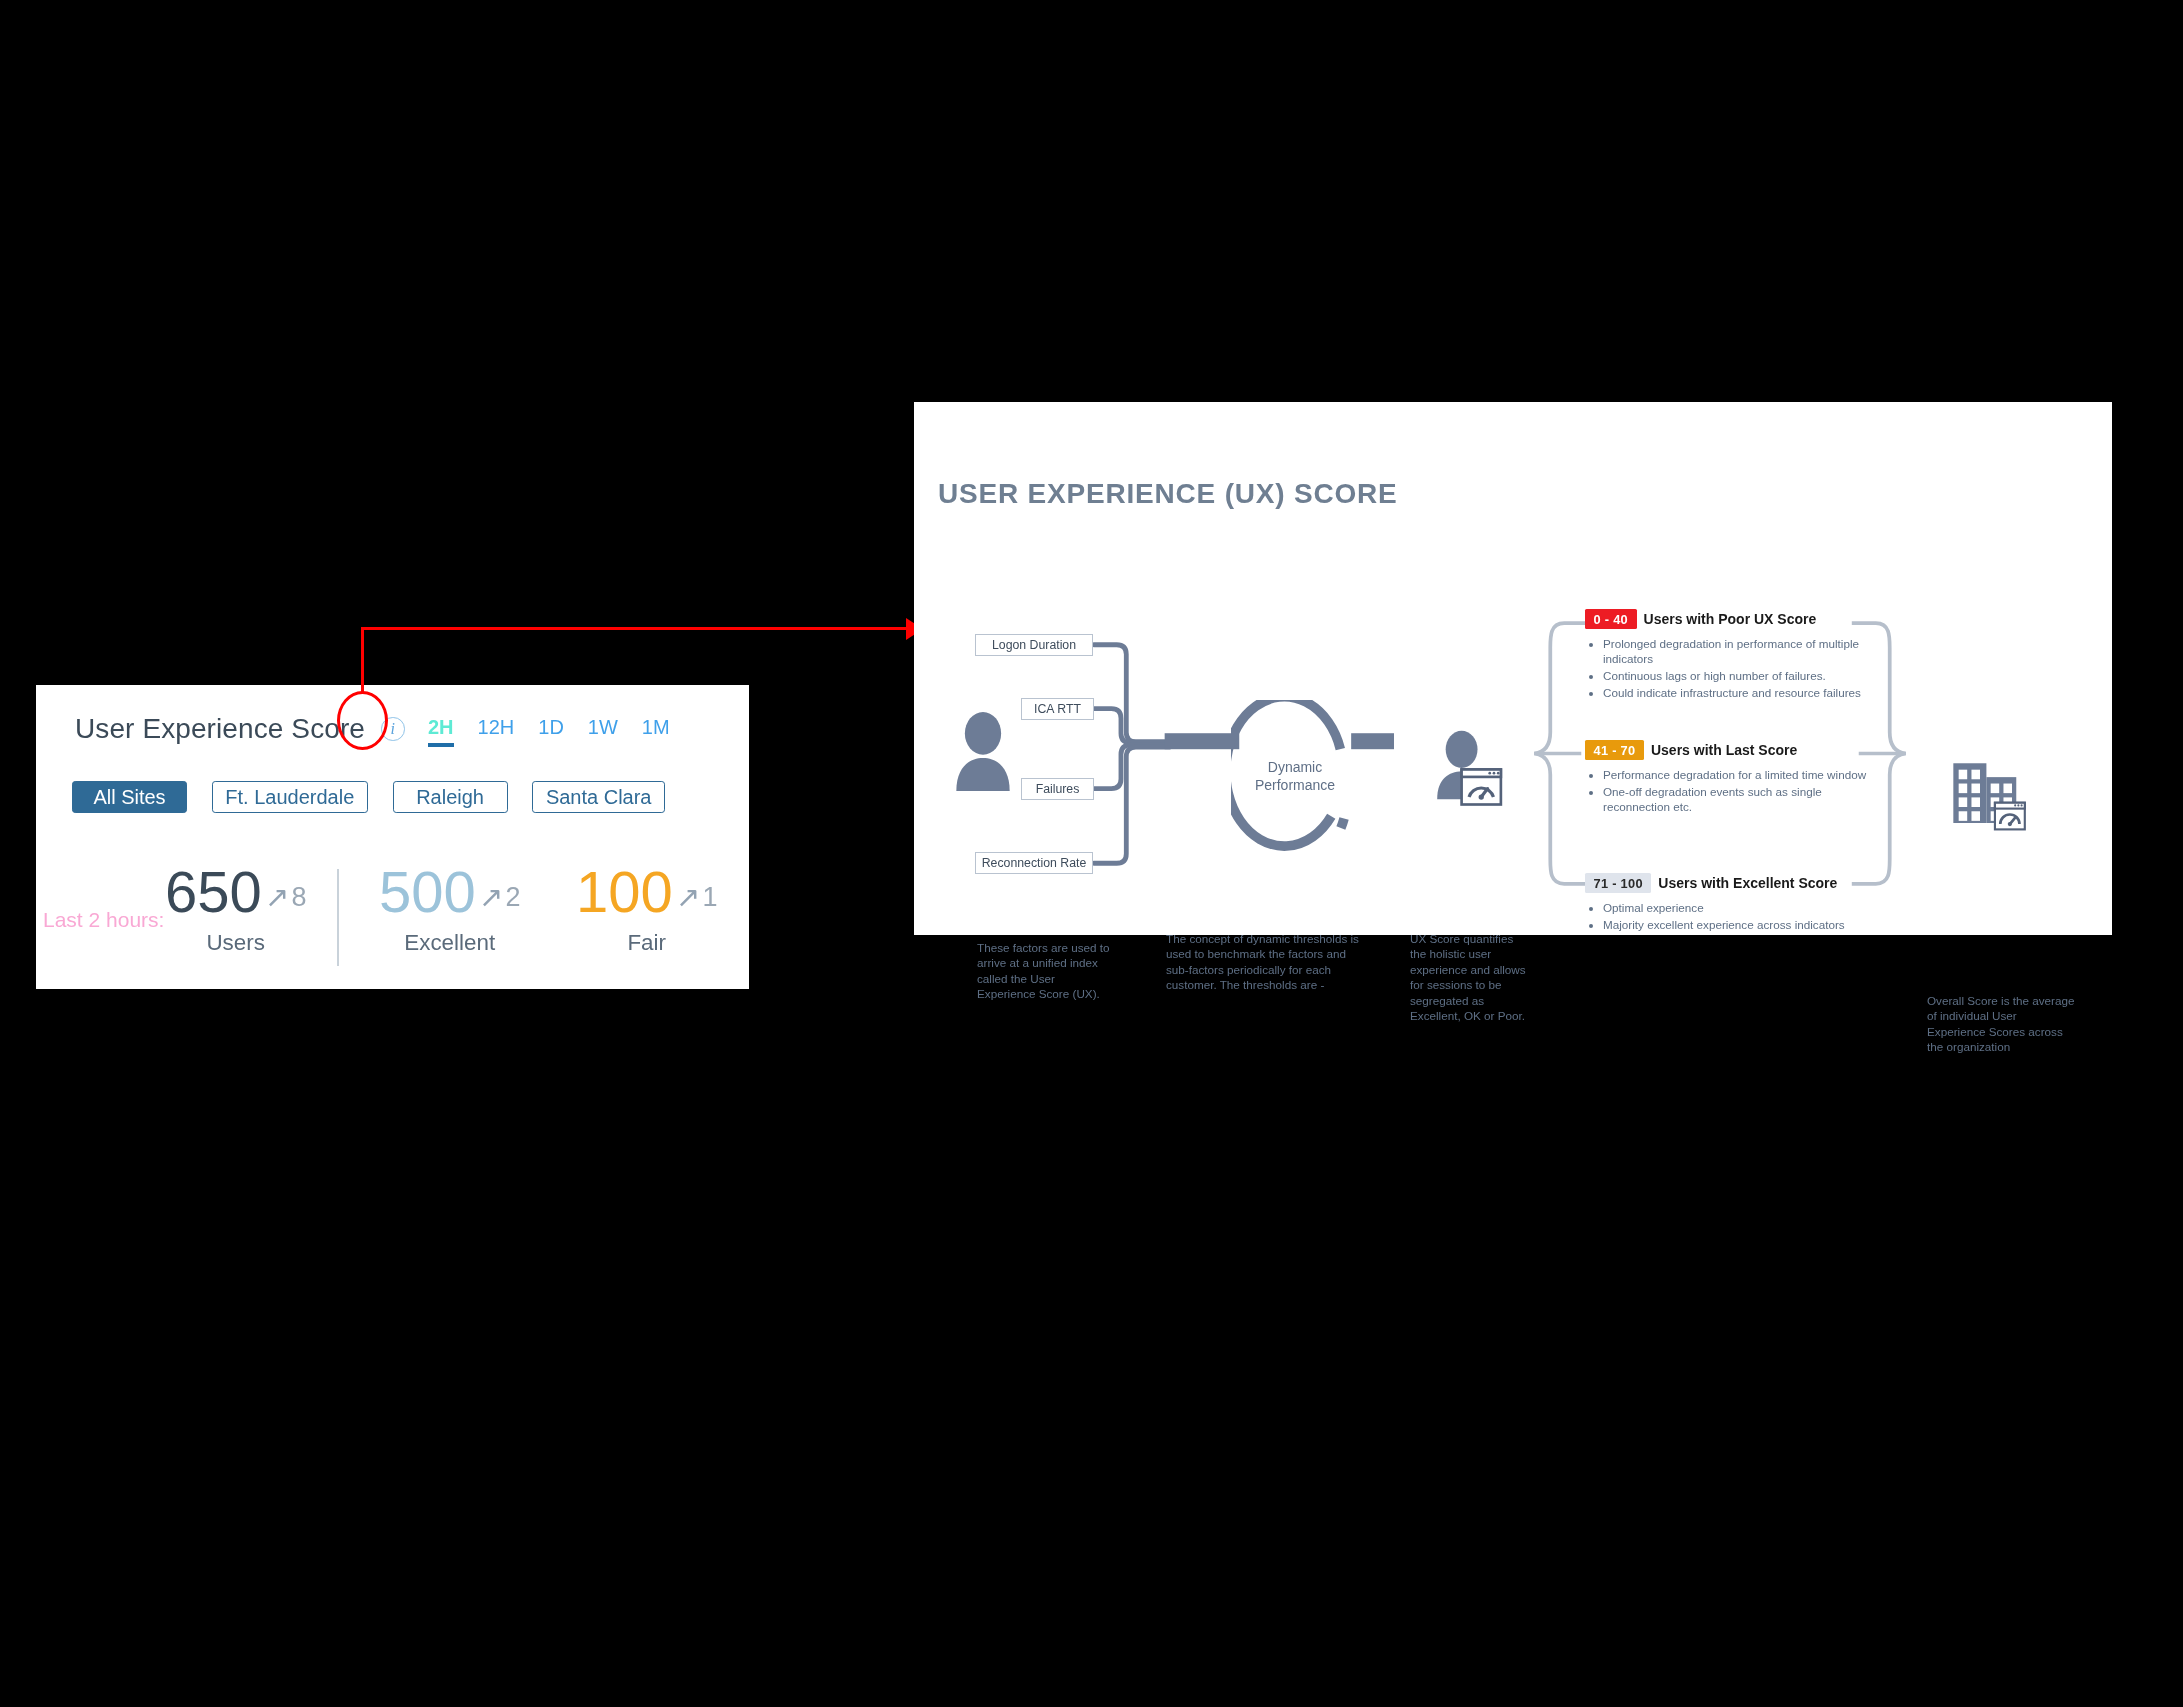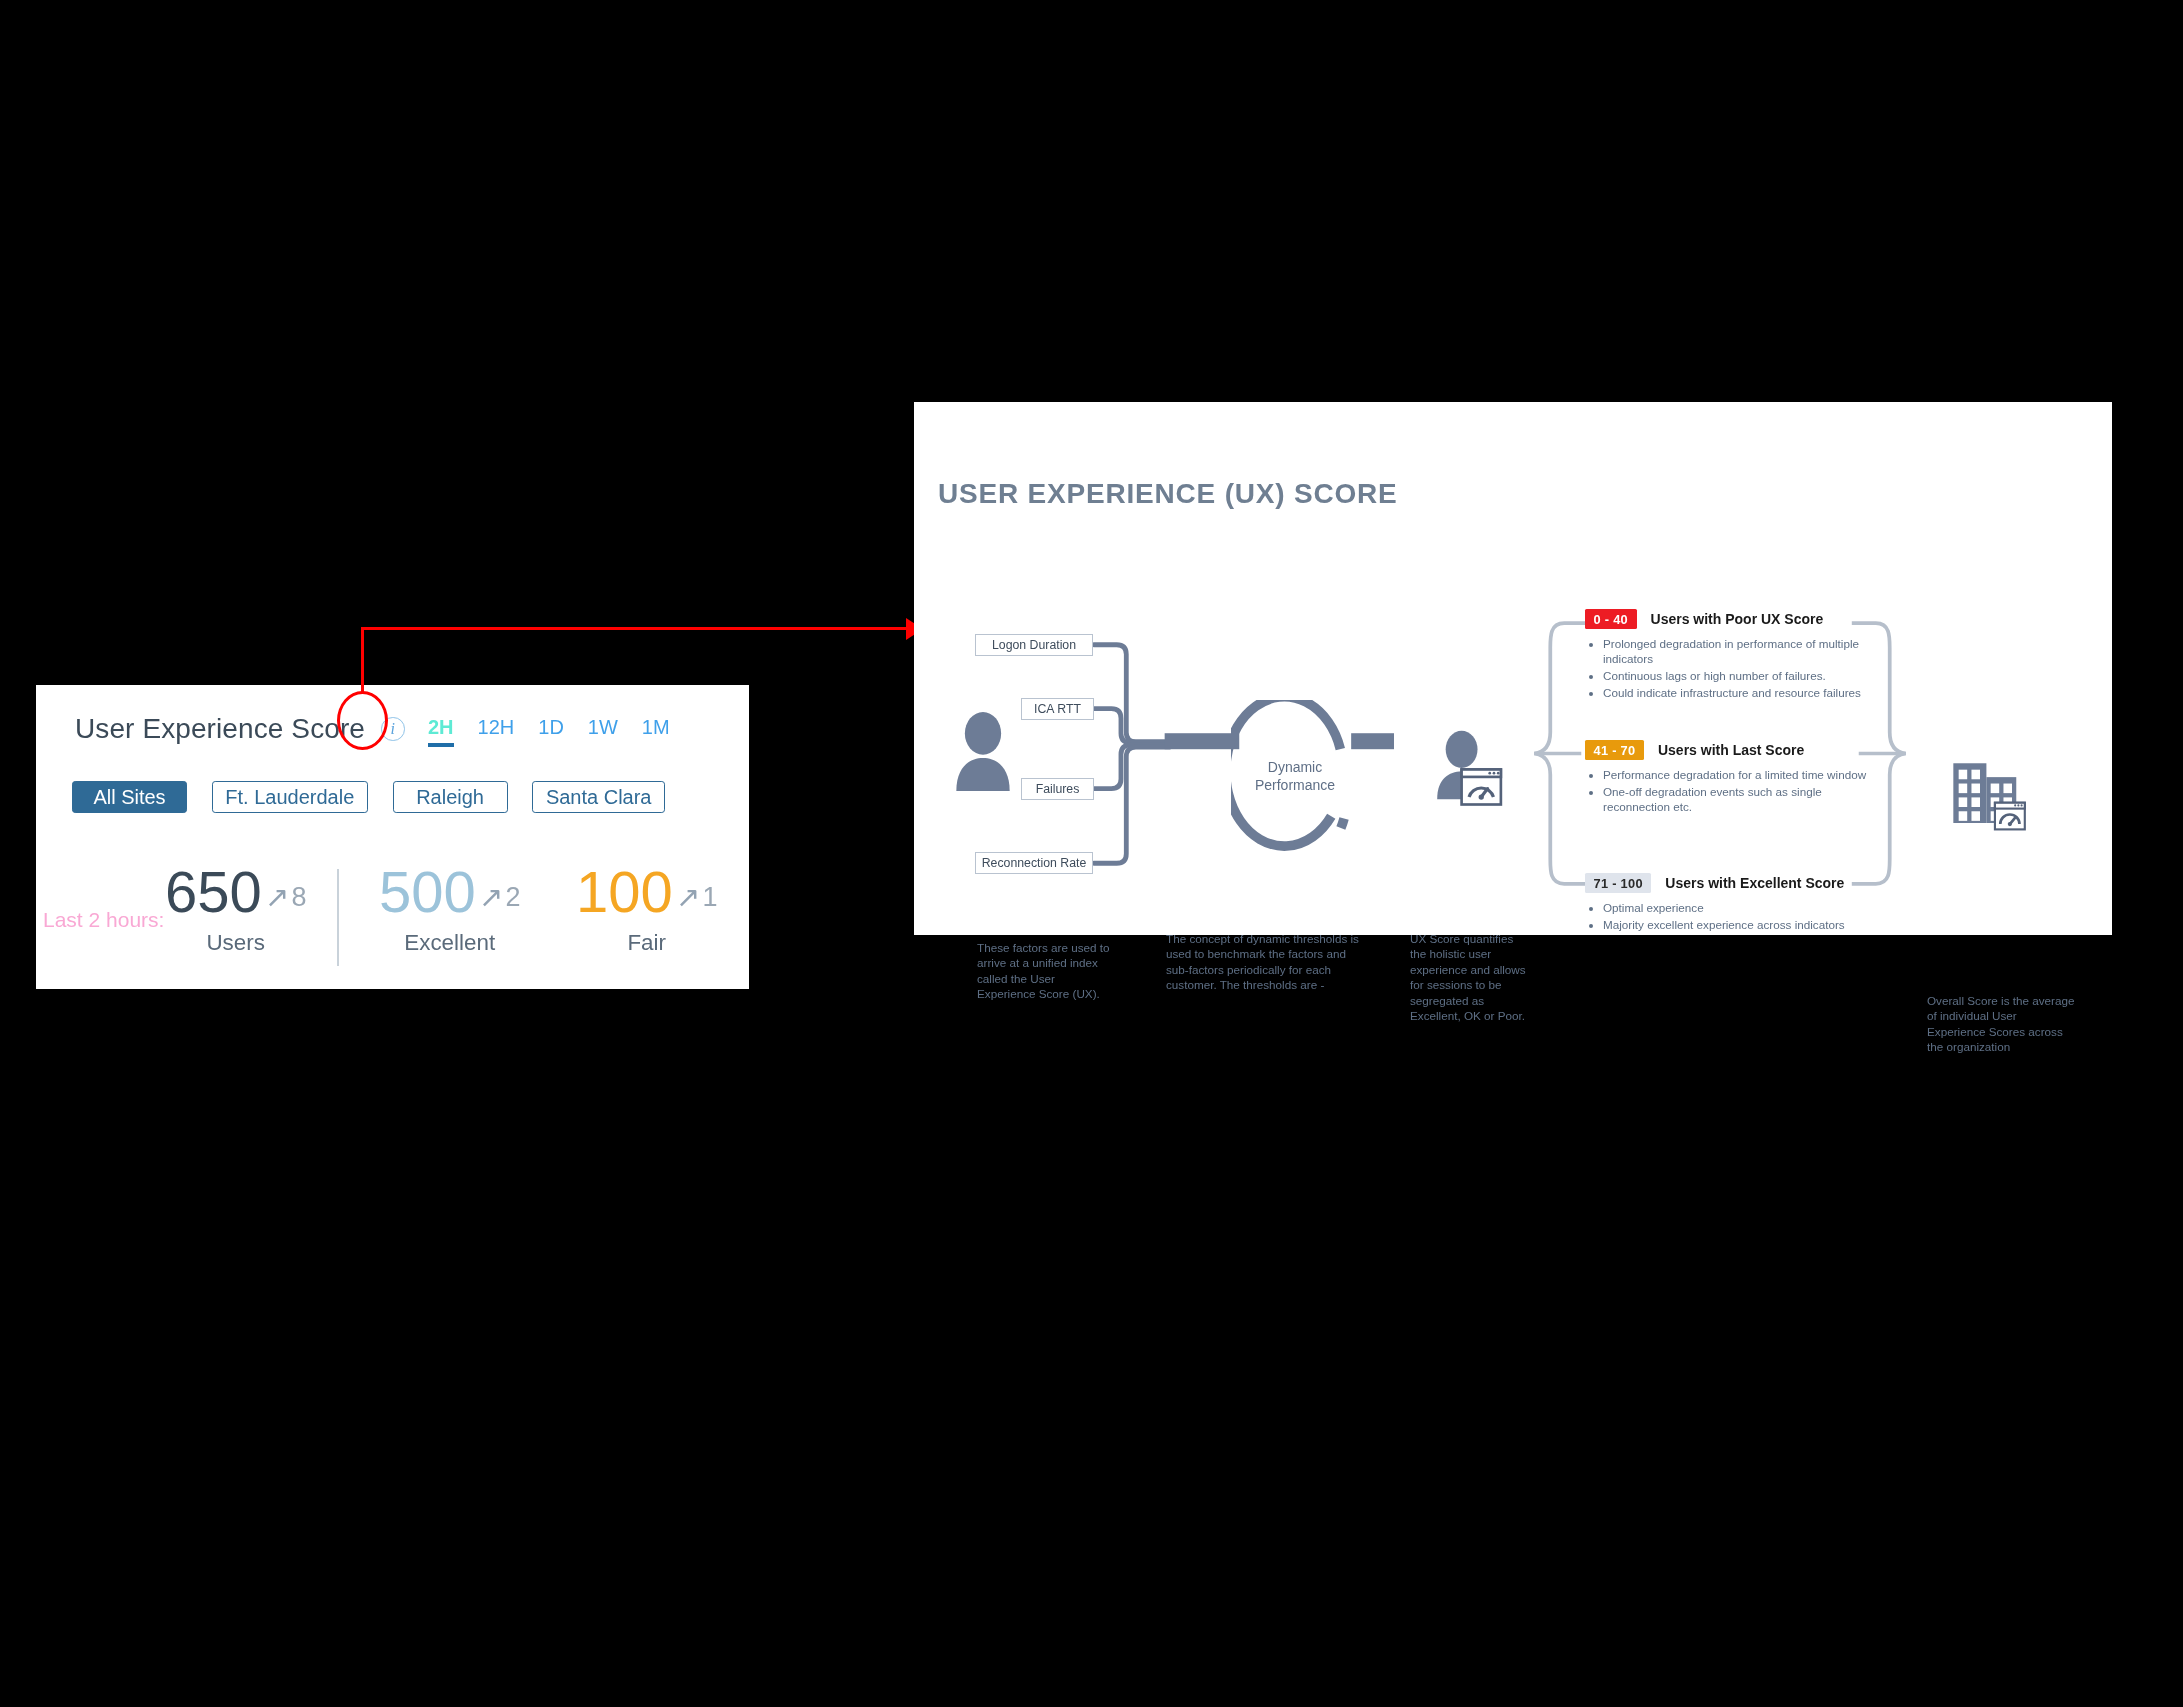--- a/index.html
+++ b/index.html
@@ -74,21 +74,21 @@
   .cap li{margin-bottom:1.1px;}
 
   .dyn-circle{position:absolute;left:317px;top:165px;width:128px;height:160px;}
   .dyn-label{position:absolute;left:0;top:59px;width:128px;text-align:center;
              font-size:14px;color:#5f6f86;line-height:1.25;}
 
   .person-ic2{position:absolute;left:520px;top:195px;}
 
   
   .cat{position:absolute;}
-  .cat-head{display:flex;align-items:center;gap:14px;}
+  .cat-head{display:flex;align-items:center;gap:7px;}
   .badge{font-size:12.8px;font-weight:bold;color:#fff;padding:2.7px 8.5px;border-radius:1.6px;
          letter-spacing:0.3px;}
   .badge.poor{background:#ed1c24;}
   .badge.fair{background:#e89a0c;}
   .badge.exc{background:#dfe4ec;color:#2a2a2a;}
   .cat-title{font-size:14px;font-weight:bold;color:#1a1a1a;}
   .cat ul{margin:6.4px 0 0 0;padding-left:18px;font-size:11.7px;color:#5e6f85;line-height:1.32;}
   .cat li{margin-bottom:1.6px;}
   .cat-poor{left:671px;top:74px;width:298px;}
   .cat-fair{left:671px;top:205px;width:298px;}

